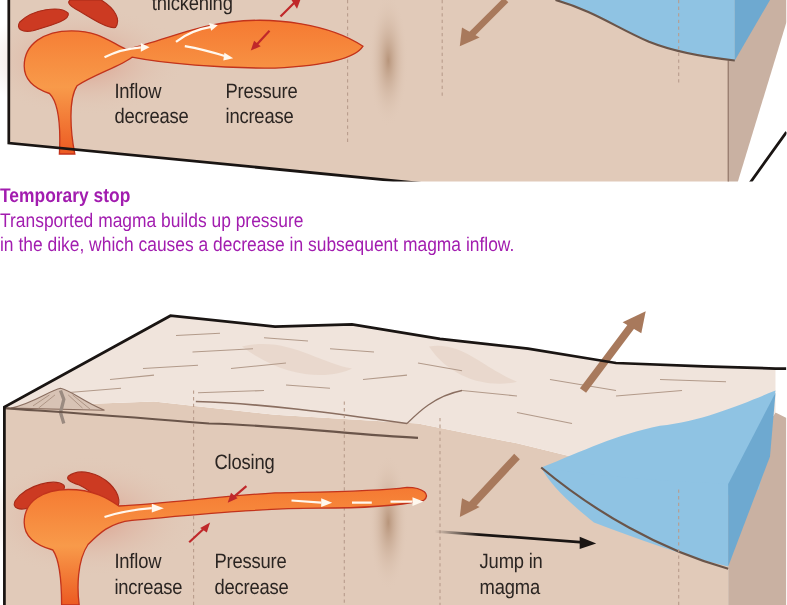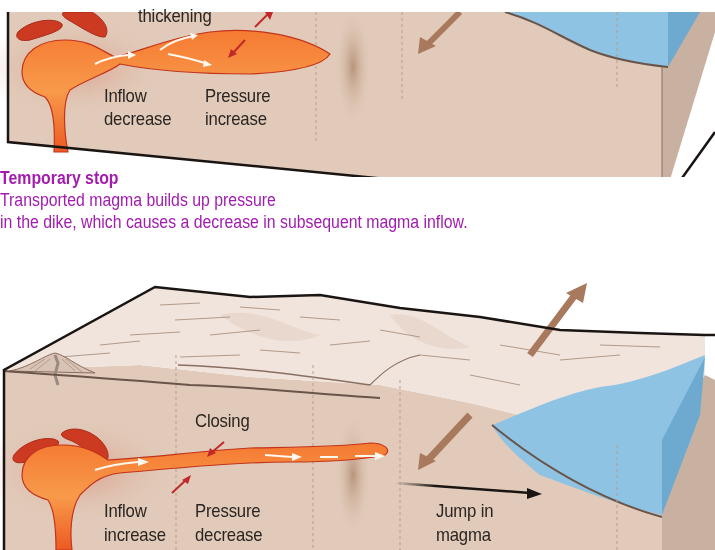--- a/index.html
+++ b/index.html
@@ -12,21 +12,21 @@
          transform:scaleX(0.88); transform-origin:left top; white-space:nowrap; }
   .caption { position:absolute; left:0; top:167px; color:#a21caf; }
   .caption .title { font-weight:bold; font-size:18px; line-height:22px;
                     transform:scaleX(0.88); transform-origin:left top; white-space:nowrap; }
   .caption .body { font-size:18px; line-height:22px; transform:scaleX(0.88);
                    transform-origin:left top; white-space:nowrap; }
 </style>
 </head>
 <body>
 
-<div class="panel" style="top:0;height:165px;margin-top:12px;">
+<div class="panel" style="top:0;height:165px;">
   <svg width="715" height="165" viewBox="0 0 715 165">
     <defs>
       <radialGradient id="halo1" cx="0.5" cy="0.5" r="0.5">
         <stop offset="0" stop-color="#d98c78" stop-opacity="0.75"></stop>
         <stop offset="1" stop-color="#e1cab9" stop-opacity="0"></stop>
       </radialGradient>
       <linearGradient id="dikeGrad1" x1="0" y1="0" x2="0" y2="1">
         <stop offset="0" stop-color="#f57a32"></stop>
         <stop offset="0.5" stop-color="#f89a4a"></stop>
         <stop offset="1" stop-color="#ec5a22"></stop>

